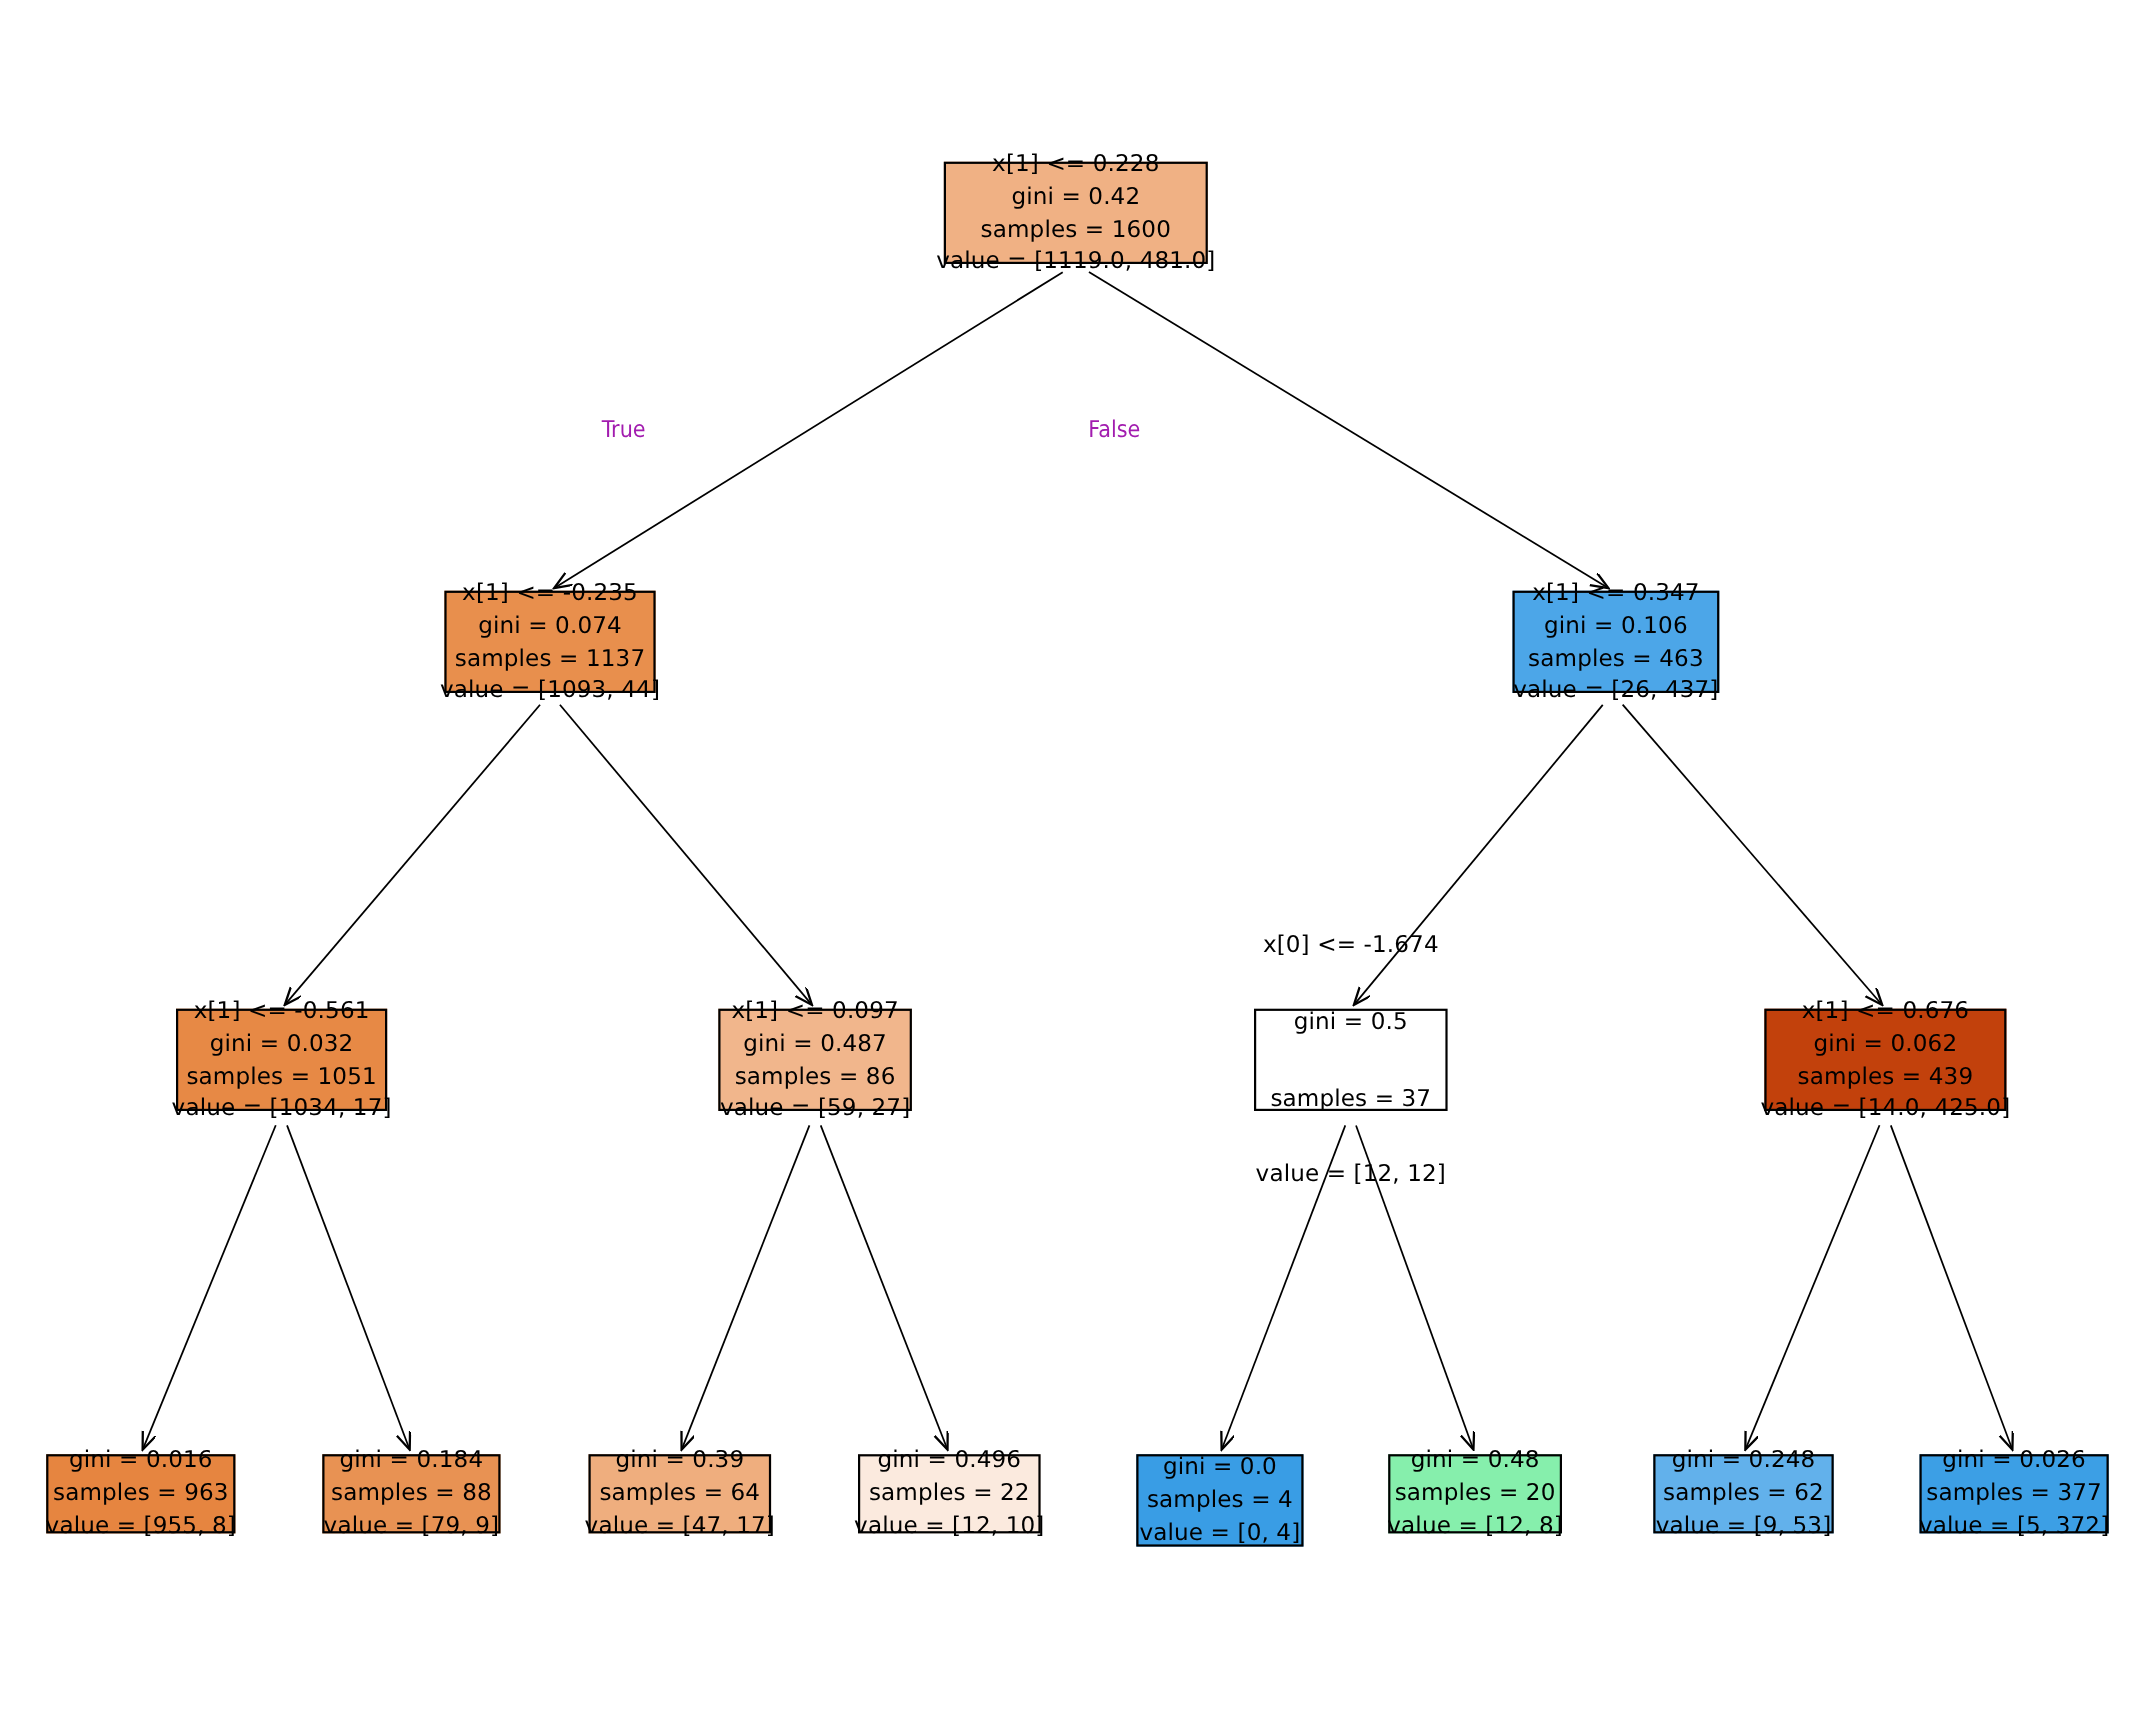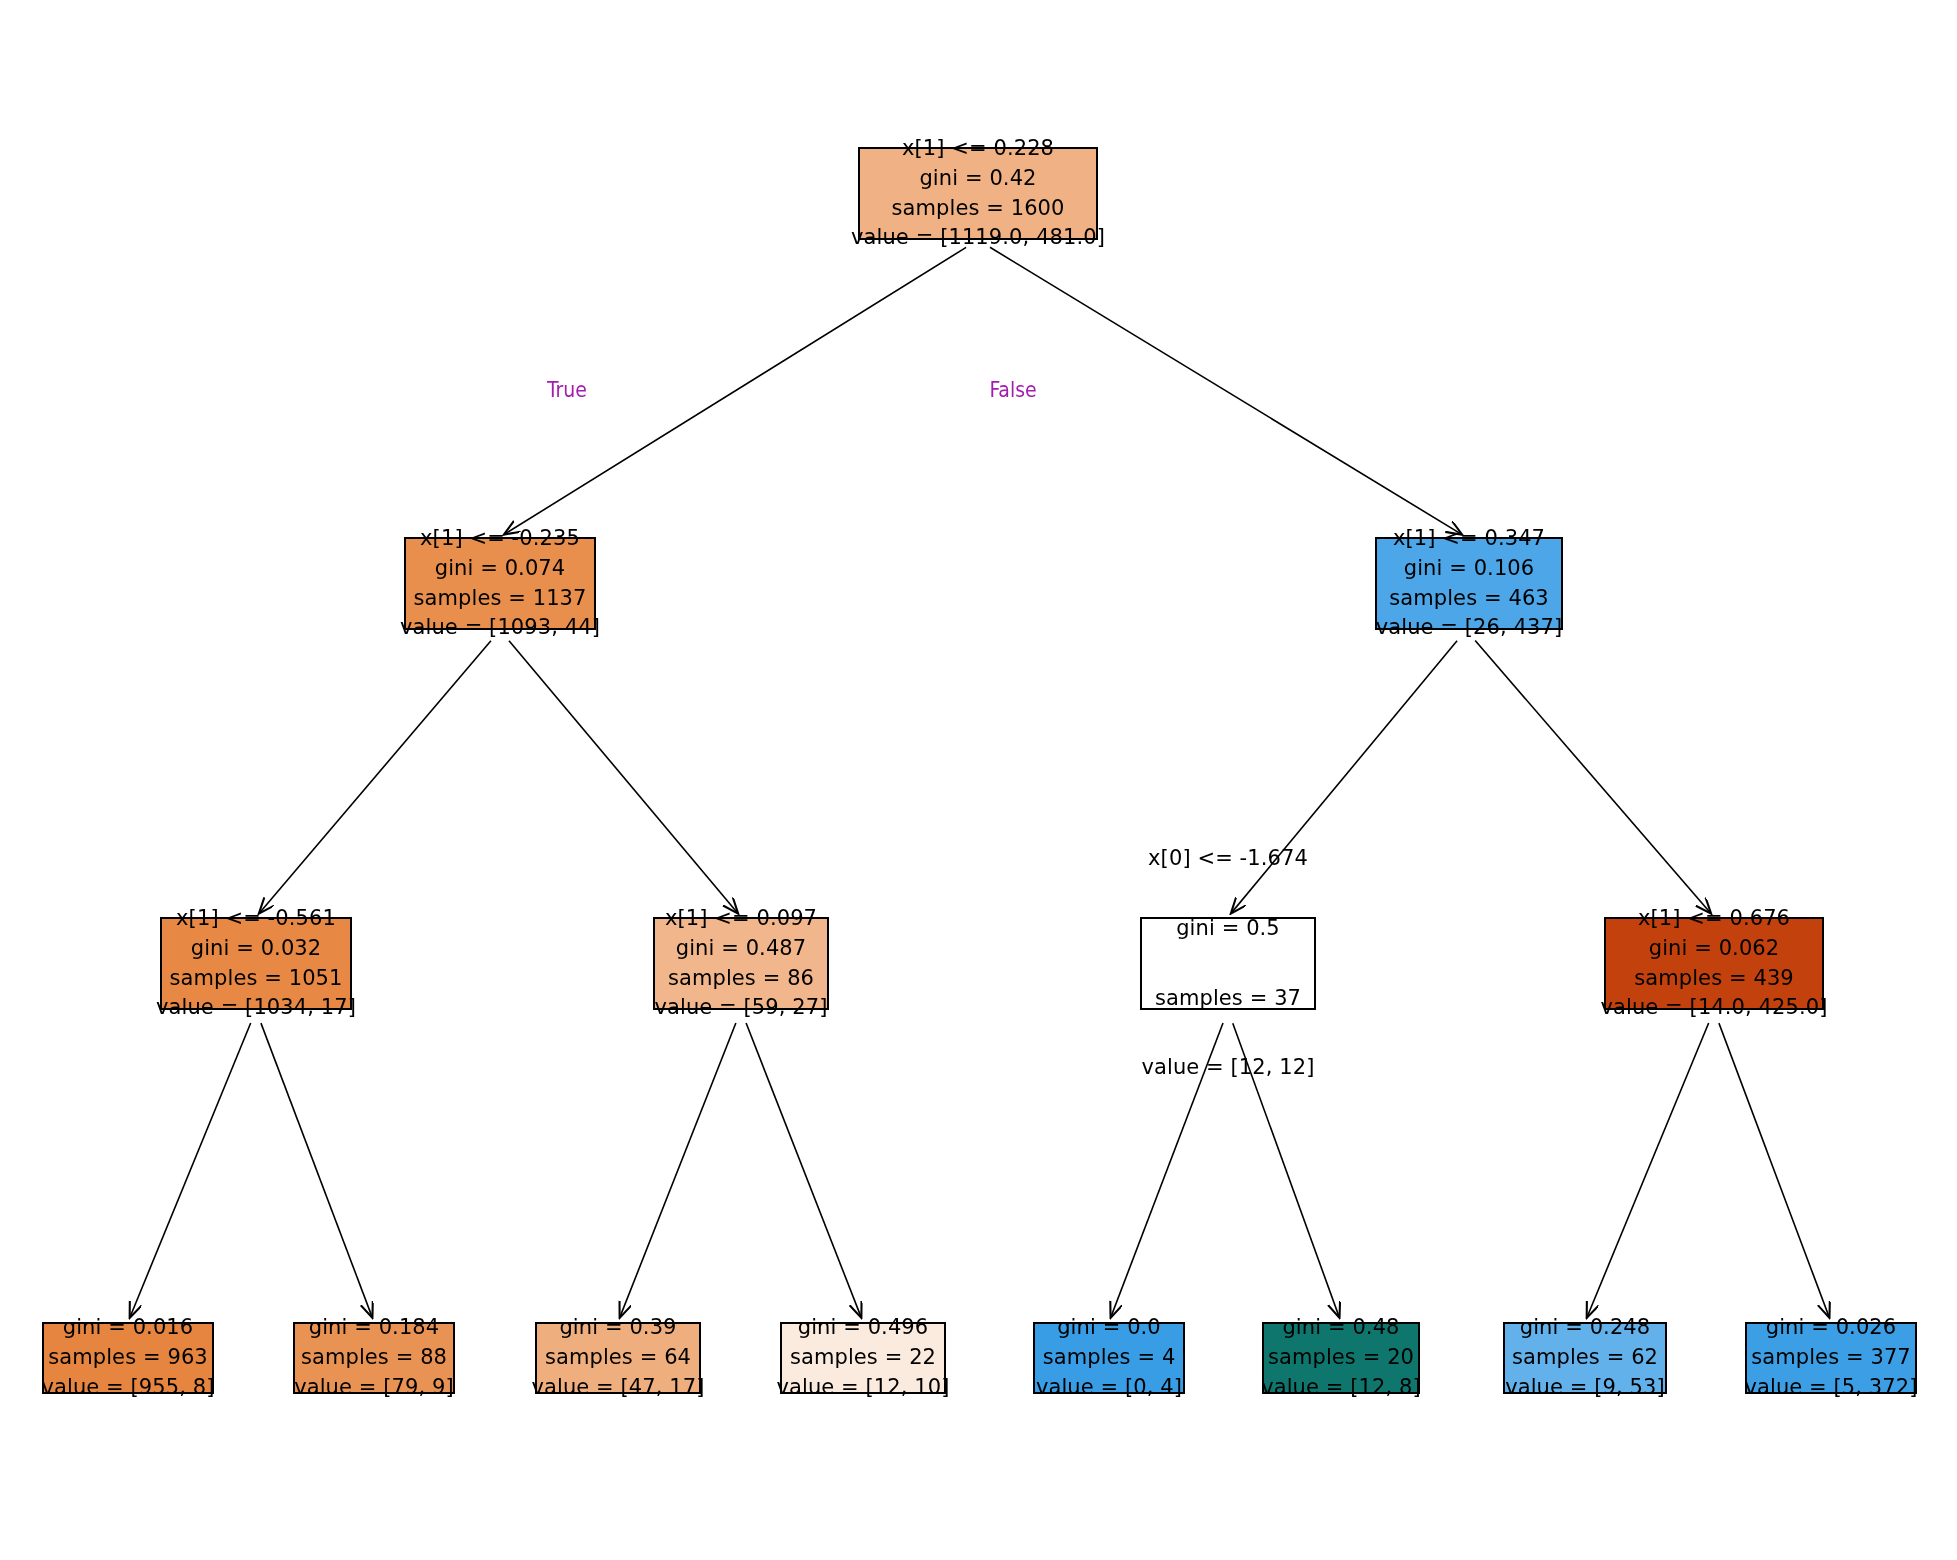--- a/index.html
+++ b/index.html
@@ -134,26 +134,26 @@
       <div class="node" style="left: 535px; top: 1322px; width: 166px; height: 72px; background: rgb(239, 174, 126);">
         <span class="line">gini = 0.39</span>
         <span class="line">samples = 64</span>
         <span class="line">value = [47, 17]</span>
       </div>
       <div class="node" style="left: 780px; top: 1322px; width: 166px; height: 72px; background: rgb(251, 234, 222);">
         <span class="line">gini = 0.496</span>
         <span class="line">samples = 22</span>
         <span class="line">value = [12, 10]</span>
       </div>
-      <div class="node" style="left: 1033px; top: 1322px; width: 152px; height: 72px; background: rgb(57, 157, 229);">
+      <div class="node" style="left: 1033px; top: 1322px; width: 152px; height: 84px; background: rgb(57, 157, 229);">
         <span class="line">gini = 0.0</span>
         <span class="line">samples = 4</span>
         <span class="line">value = [0, 4]</span>
       </div>
-      <div class="node" style="left: 1262px; top: 1322px; width: 158px; height: 72px; background: #0f766e;">
+      <div class="node" style="left: 1262px; top: 1322px; width: 158px; height: 72px; background: #86efac;">
         <span class="line">gini = 0.48</span>
         <span class="line">samples = 20</span>
         <span class="line">value = [12, 8]</span>
       </div>
       <div class="node" style="left: 1503px; top: 1322px; width: 164px; height: 72px; background: rgb(98, 177, 235);">
         <span class="line">gini = 0.248</span>
         <span class="line">samples = 62</span>
         <span class="line">value = [9, 53]</span>
       </div>
       <div class="node" style="left: 1745px; top: 1322px; width: 172px; height: 72px; background: rgb(60, 159, 229);">

